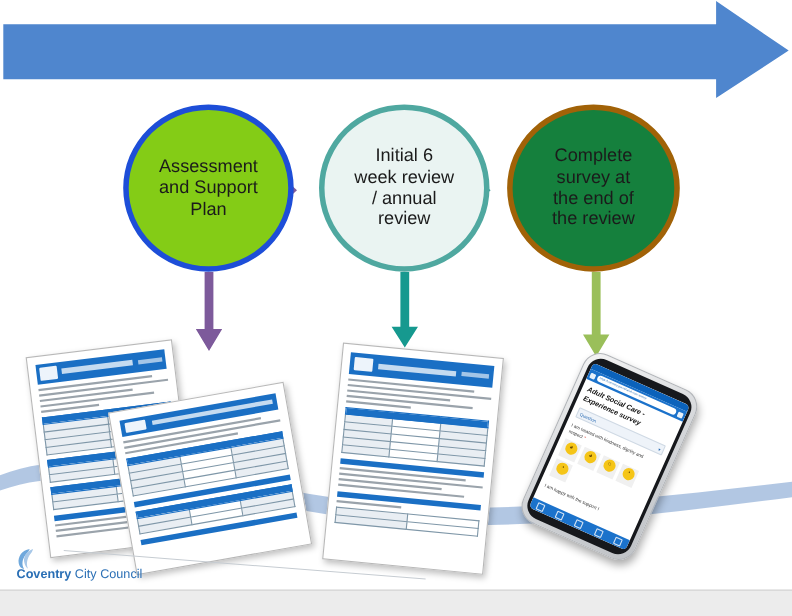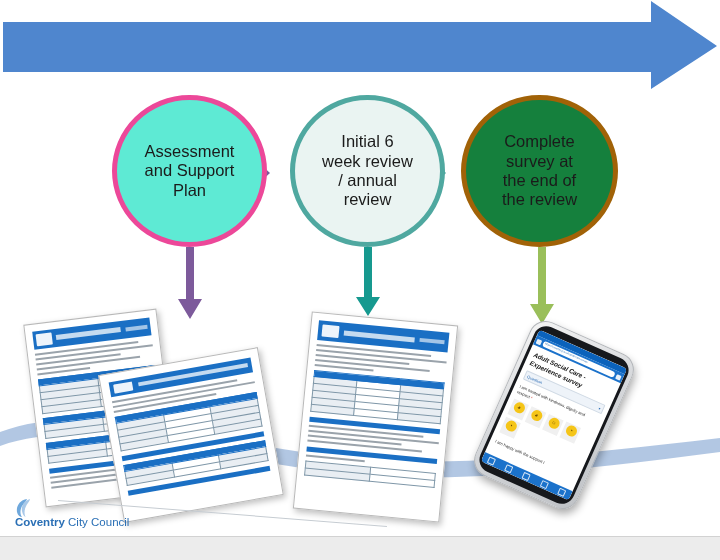--- a/index.html
+++ b/index.html
@@ -36,21 +36,21 @@
   .circle{
     position:absolute;border-radius:50%;
     display:flex;align-items:center;justify-content:center;
     text-align:center;z-index:2;box-sizing:border-box;
   }
   .circle .ctext{
     font-size:16.5px;line-height:1.18;color:#1b1b1b;
     white-space:pre-line;padding:0 12px;
   }
   #circle-1{left:112px;top:95px;width:155px;height:152px;
-    background:#5eead4;border:5px solid #ec4899;text-align:center;}
+    background:#84cc16;border:5px solid #1d4ed8;text-align:center;}
   #circle-2{left:290px;top:95px;width:155px;height:152px;
     background:#eaf4f2;border:5px solid #4fa8a0;}
   #circle-3{left:461px;top:95px;width:157px;height:152px;
     background:#15803d;border:5px solid #a16207;}
 
   
   .downarrow{position:absolute;}
 
   
   .swoosh{position:absolute;left:0;top:380px;width:720px;height:140px;}

